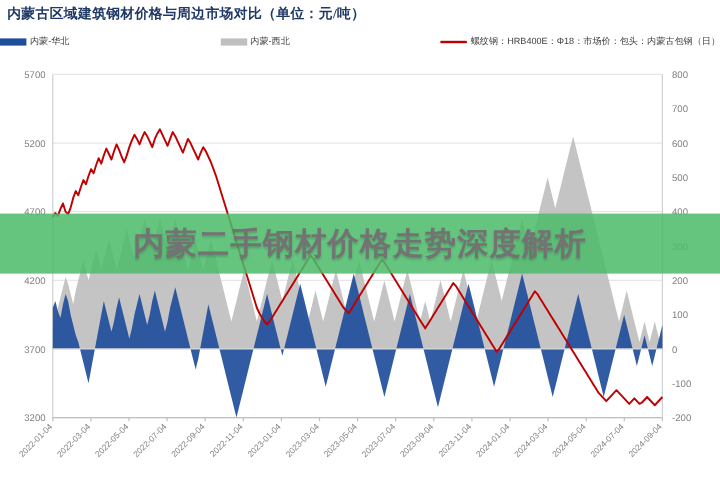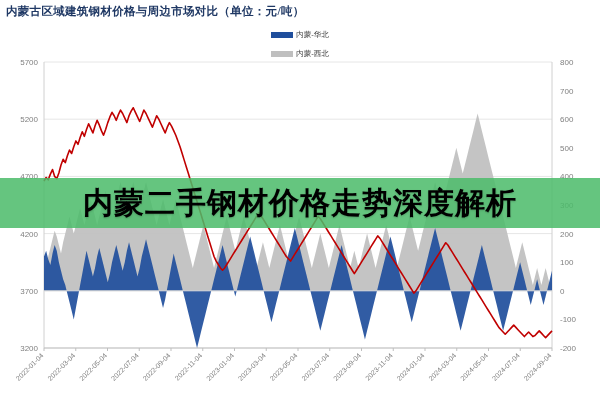--- a/index.html
+++ b/index.html
@@ -12,55 +12,59 @@
   #chart-root{position:absolute;inset:0;border-radius:16px;}
   .chart-title{
     position:absolute;left:6px;top:4px;
     font-family:"Liberation Serif","DejaVu Serif",serif;
     font-size:11.5px;font-weight:700;color:#1F3864;
     letter-spacing:.3px;white-space:nowrap;
   }
   .legend{
     position:absolute;left:0;right:0;top:30px;
     display:flex;justify-content:space-between;align-items:center;gap:9px;
-    font-size:7.6px;color:#404040;white-space:nowrap;flex-direction:column;
+    font-size:7.6px;color:#404040;white-space:nowrap;
   }
   .legend-item{display:flex;align-items:center;gap:3px;}
   .swatch{display:inline-block;width:22px;height:6px;}
   .swatch.line{height:2px;}
   .legend-label{font-family:"Liberation Sans","DejaVu Sans",sans-serif;}
   svg#plot{position:absolute;left:0;top:0;}
   .ytick,.y2tick{font-size:8px;fill:#808080;font-family:"Liberation Sans","DejaVu Sans",sans-serif;}
   .xtick{font-size:7px;fill:#808080;font-family:"Liberation Sans","DejaVu Sans",sans-serif;}
   .banner{
     position:absolute;left:0;right:0;top:178px;height:50px;
     background:rgba(76,187,106,0.86);
     display:flex;align-items:center;justify-content:center;
   }
   .banner-text{
     font-family:"DejaVu Sans","Liberation Sans",sans-serif;
-    font-size:30px;font-weight:700;color:#000000;letter-spacing:1px;
+    font-size:26px;font-weight:700;color:#737373;letter-spacing:1px;
     text-shadow:0 1px 2px rgba(0,0,0,.18);
   }
 </style>
 </head>
 <body>
 
 <div id="chart-root">
 
   <div class="chart-title">内蒙古区域建筑钢材价格与周边市场对比（单位：元/吨）</div>
 
   <div class="legend">
     <div class="legend-item">
       <span class="swatch" style="background:#1F4E9C"></span>
       <span class="legend-label">内蒙-华北</span>
     </div>
     <div class="legend-item">
       <span class="swatch" style="background:#BFBFBF"></span>
       <span class="legend-label">内蒙-西北</span>
+    </div>
+    <div class="legend-item">
+      <span class="swatch line" style="background:#C00000"></span>
+      <span class="legend-label">螺纹钢：HRB400E：Φ18：市场价：包头：内蒙古包钢（日）</span>
     </div>
   </div>
 
   <svg id="plot" width="600" height="400">
       <line x1="44" y1="62" x2="552" y2="62" stroke="#E6E6E6" stroke-width="1"></line>
       <text x="38" y="65" text-anchor="end" class="ytick">5700</text>
       <line x1="44" y1="119.19999999999999" x2="552" y2="119.19999999999999" stroke="#E6E6E6" stroke-width="1"></line>
       <text x="38" y="122.19999999999999" text-anchor="end" class="ytick">5200</text>
       <line x1="44" y1="176.4" x2="552" y2="176.4" stroke="#E6E6E6" stroke-width="1"></line>
       <text x="38" y="179.4" text-anchor="end" class="ytick">4700</text>

